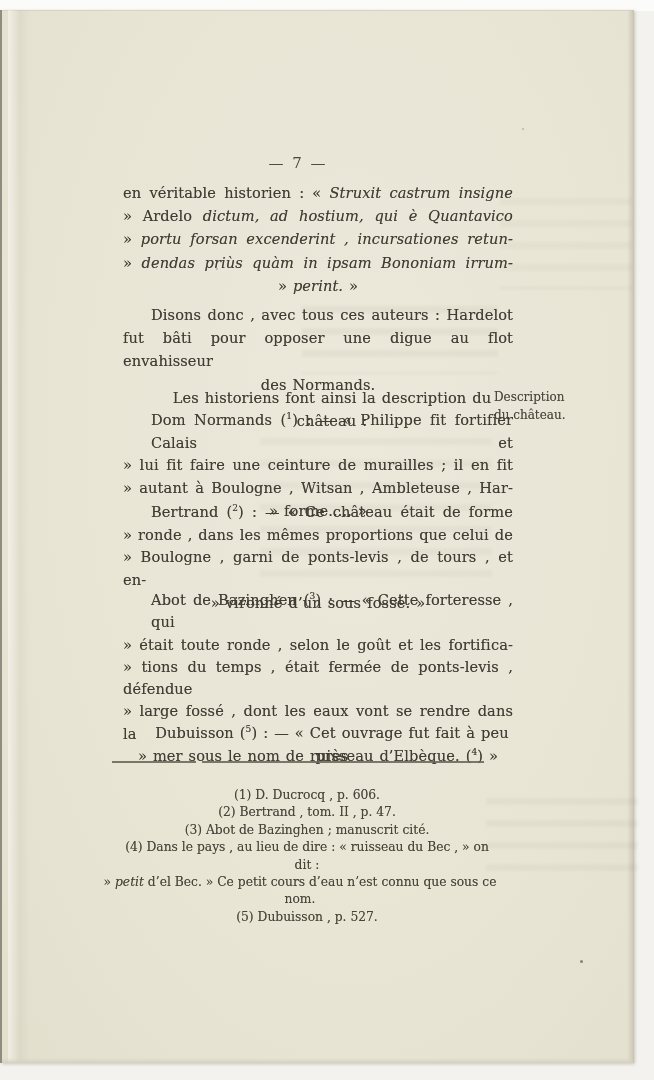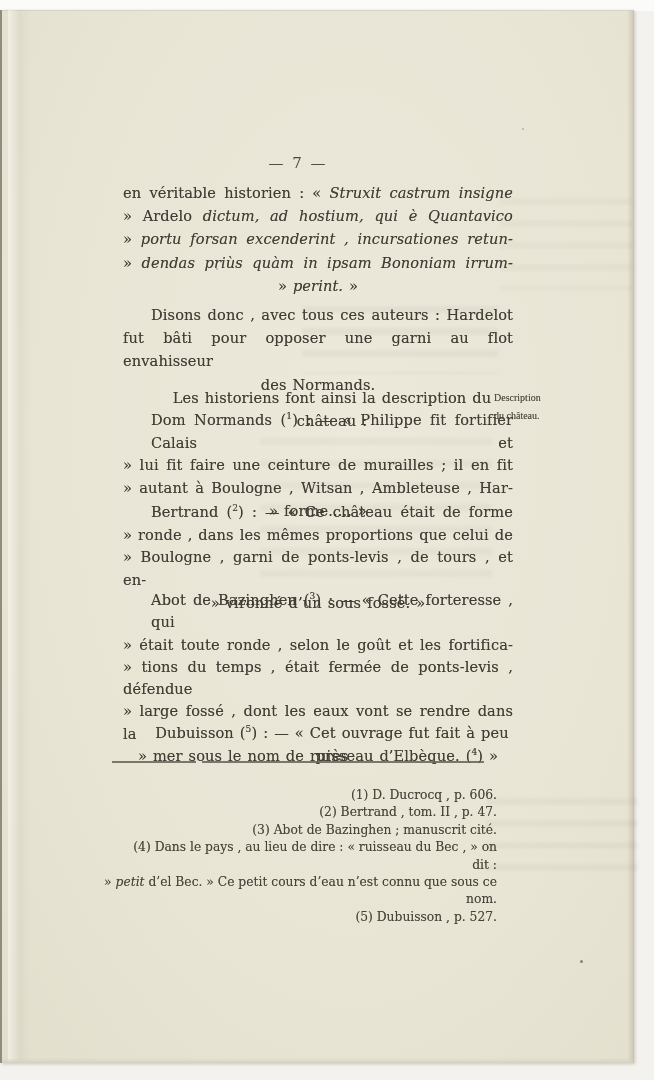--- a/index.html
+++ b/index.html
@@ -44,35 +44,34 @@
   .p6{top:579px;line-height:22.3px}
   .p7{top:711px}
   .line{text-align:center;white-space:normal}
   .line.just{text-align:justify;text-align-last:justify}
   .line.indent{padding-left:28px}
   i{font-style:italic}
   sup{font-size:0.62em;line-height:0;vertical-align:super}
 
   .margin-note{
     position:absolute;left:492px;top:379px;width:80px;
-    font-size:10px;line-height:17.6px;color:#4b483e;
+    font-size:12px;line-height:17.6px;color:#4b483e;
     text-shadow:0 0 0.4px rgba(70,65,55,0.5);
-    font-family:Liberation Serif, serif;
   }
 
   .rule{position:absolute;top:751px;height:2px;background:#666356;opacity:0.85}
   .rule-a{left:110px;width:84px}
   .rule-b{left:200px;width:282px}
 
   .footnotes{
     position:absolute;left:101px;top:777px;width:394px;
     font-size:12.3px;line-height:17.4px;color:#474439;
     text-shadow:0 0 0.4px rgba(70,65,55,0.45);
   }
-  .fline{text-align:right}
+  .fline{text-align:center}
   .fline.indent{padding-left:14px}
 
   .smudge{position:absolute;filter:blur(1.6px);
     background:repeating-linear-gradient(180deg, rgba(120,120,98,0.14) 0 7px, rgba(0,0,0,0) 7px 22px);}
   .sm1{left:498px;top:188px;width:132px;height:92px;opacity:0.35}
   .sm2{left:300px;top:296px;width:196px;height:68px;opacity:0.5}
   .sm3{left:258px;top:428px;width:232px;height:142px;opacity:0.42}
   .sm4{left:484px;top:788px;width:152px;height:78px;opacity:0.45}
 
   .speck{position:absolute;border-radius:50%;background:#8a8370}
@@ -110,21 +109,21 @@
   <div class="body-text" id="paragraphs">
       <div class="para p1">
         <div class="line just"><span>en véritable historien : « </span><i>Struxit castrum insigne</i></div>
         <div class="line just"><span>» Ardelo </span><i>dictum, ad hostium, qui è Quantavico</i></div>
         <div class="line just"><span>» </span><i>portu forsan excenderint , incursationes retun-</i></div>
         <div class="line just"><span>» </span><i>dendas priùs quàm in ipsam Bononiam irrum-</i></div>
         <div class="line"><span>» </span><i>perint.</i><span> »</span></div>
       </div>
       <div class="para p2">
         <div class="line just indent"><span>Disons donc , avec tous ces auteurs : Hardelot</span></div>
-        <div class="line just"><span>fut bâti pour opposer une garni au flot envahisseur</span></div>
+        <div class="line just"><span>fut bâti pour opposer une digue au flot envahisseur</span></div>
         <div class="line"><span>des Normands.</span></div>
       </div>
       <div class="para p3">
         <div class="line indent"><span>Les historiens font ainsi la description du château :</span></div>
       </div>
       <div class="para p4">
         <div class="line just indent"><span>Dom Normands (</span><sup>1</sup><span>) : — « Philippe fit fortifier Calais et</span></div>
         <div class="line just"><span>» lui fit faire une ceinture de murailles ; il en fit</span></div>
         <div class="line just"><span>» autant à Boulogne , Witsan , Ambleteuse , Har-</span></div>
         <div class="line"><span>» forme..... »</span></div>

